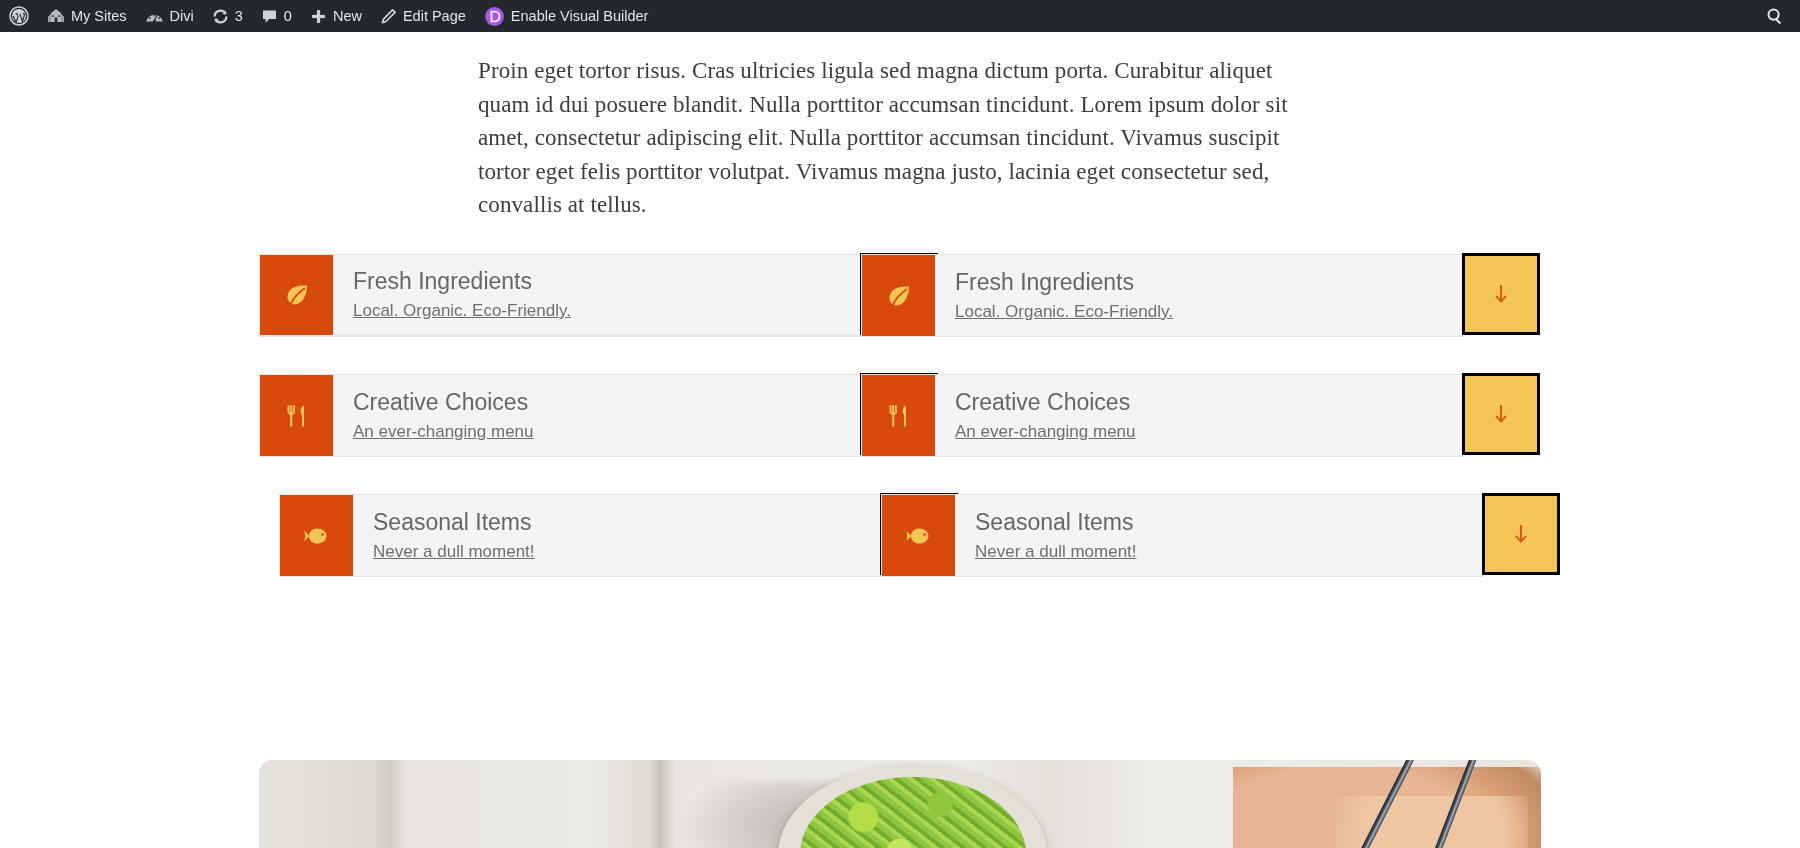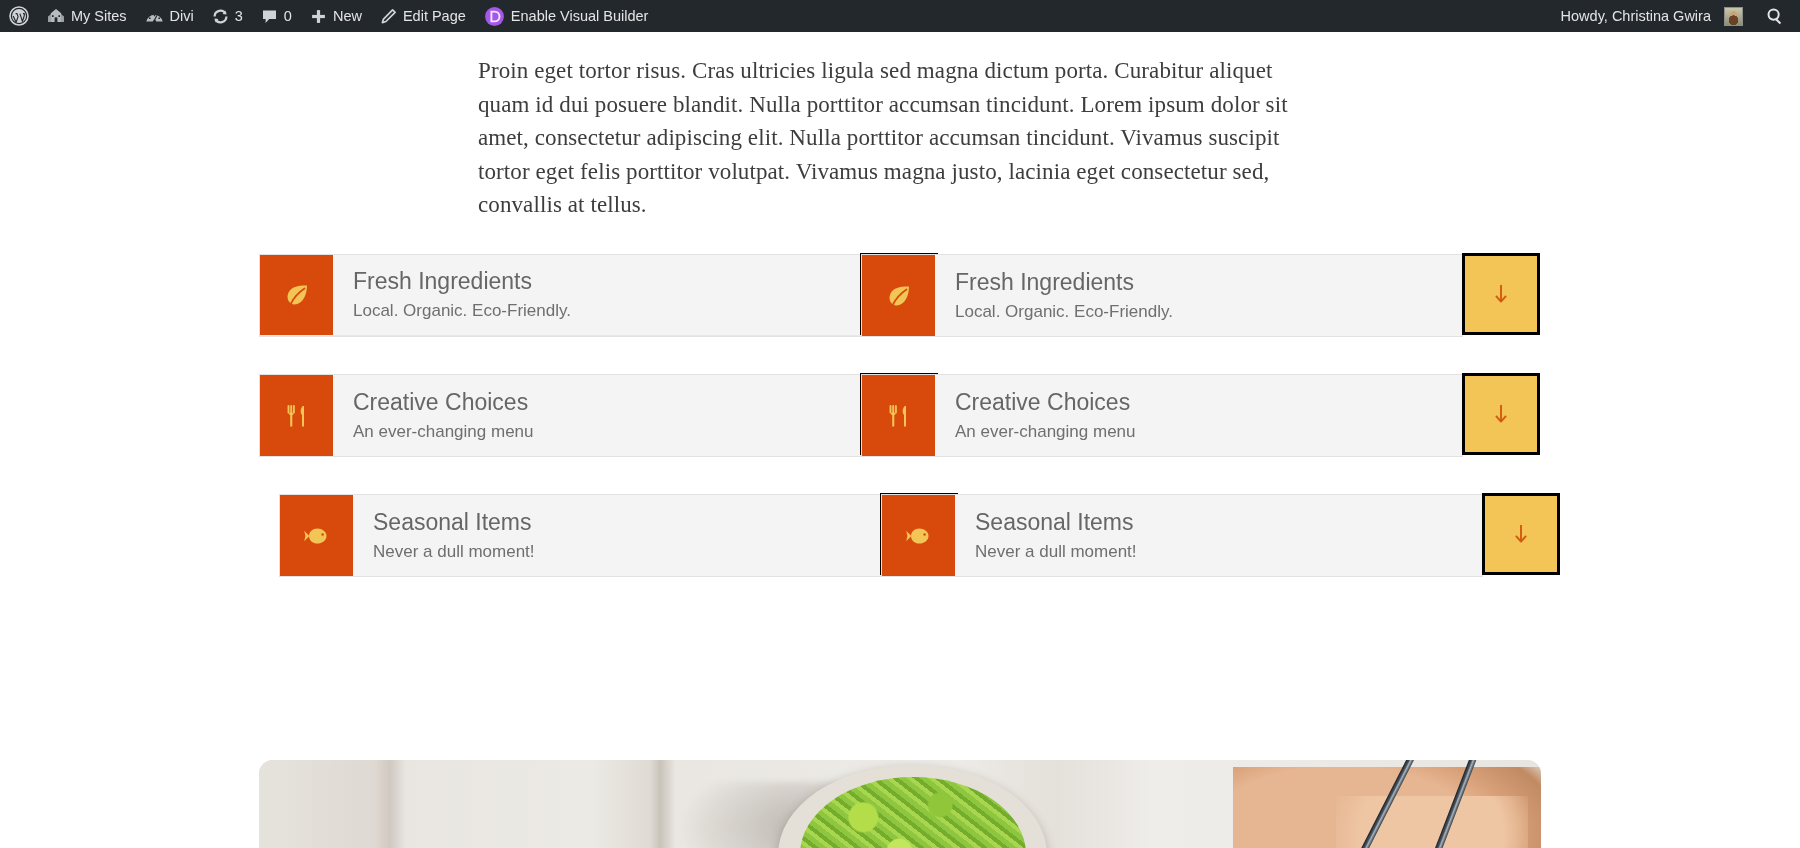--- a/index.html
+++ b/index.html
@@ -128,20 +128,21 @@
   .toggle-heading {
     font-size: 23px;
     line-height: 31px;
     color: #666666;
     font-weight: 400;
   }
   .toggle-sub {
     font-size: 17px;
     line-height: 27px;
     color: #6f6f6f;
+    text-decoration: underline;
   }
 
   
   .toggle-btn {
     position: absolute;
     right: -77px;
     top: -1px;
     width: 78px;
     height: 82px;
     background: #f2c556;
@@ -323,24 +324,20 @@
         <svg width="21" height="21" viewBox="0 0 21 21">
           <circle cx="10.5" cy="10.5" r="9.4" fill="#a557e8"></circle>
           <path d="M7.4 5.6 H10.6 A4.9 4.9 0 0 1 10.6 15.4 H7.4 Z" fill="none" stroke="#f3e7ff" stroke-width="1.9"></path>
         </svg>
       </span>
       <span class="ab-label">Enable Visual Builder</span>
     </div>
   </div>
 
   <div id="admin-bar-right">
-    <div class="ab-item">
-      <span class="ab-label">Howdy, Christina Gwira</span>
-      <span class="ab-avatar"></span>
-    </div>
     <div class="ab-item ab-search">
       <span class="ab-icon">
         <svg width="18" height="18" viewBox="0 0 18 18">
           <circle cx="7.6" cy="7.6" r="5.1" fill="none" stroke="#e3e4e5" stroke-width="2"></circle>
           <rect x="11.2" y="11.4" width="2.1" height="6.1" fill="#e3e4e5" transform="rotate(-45 12.2 14.4)"></rect>
         </svg>
       </span>
     </div>
   </div>
 </div>

